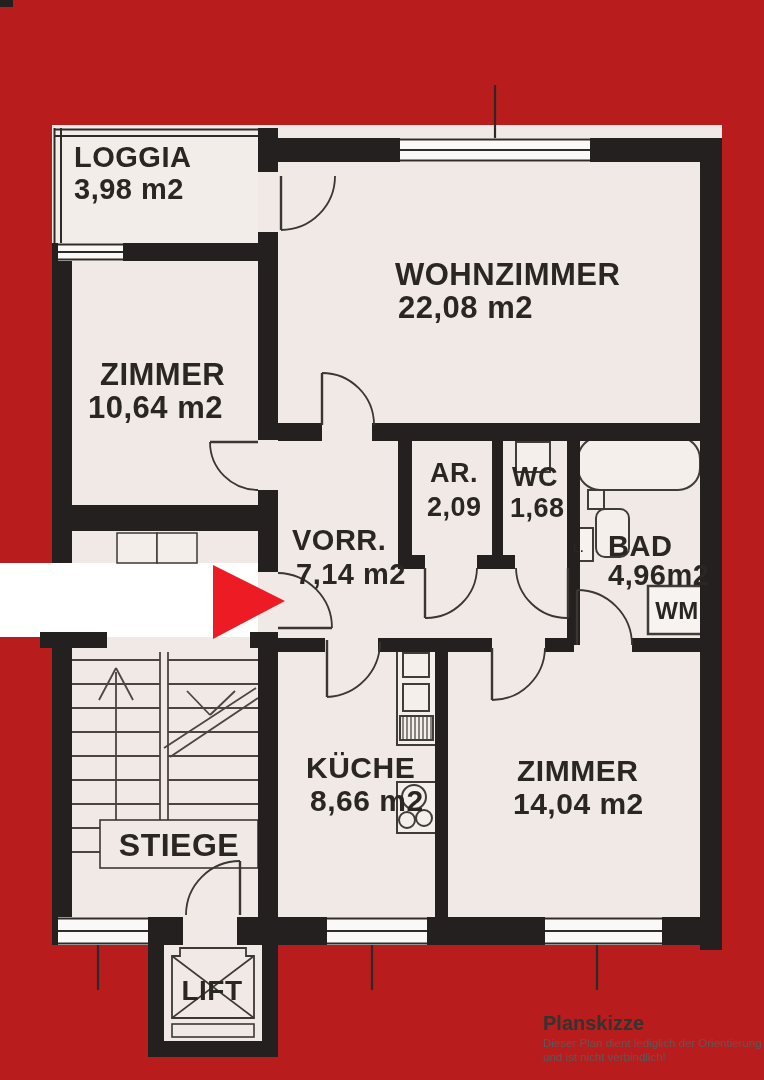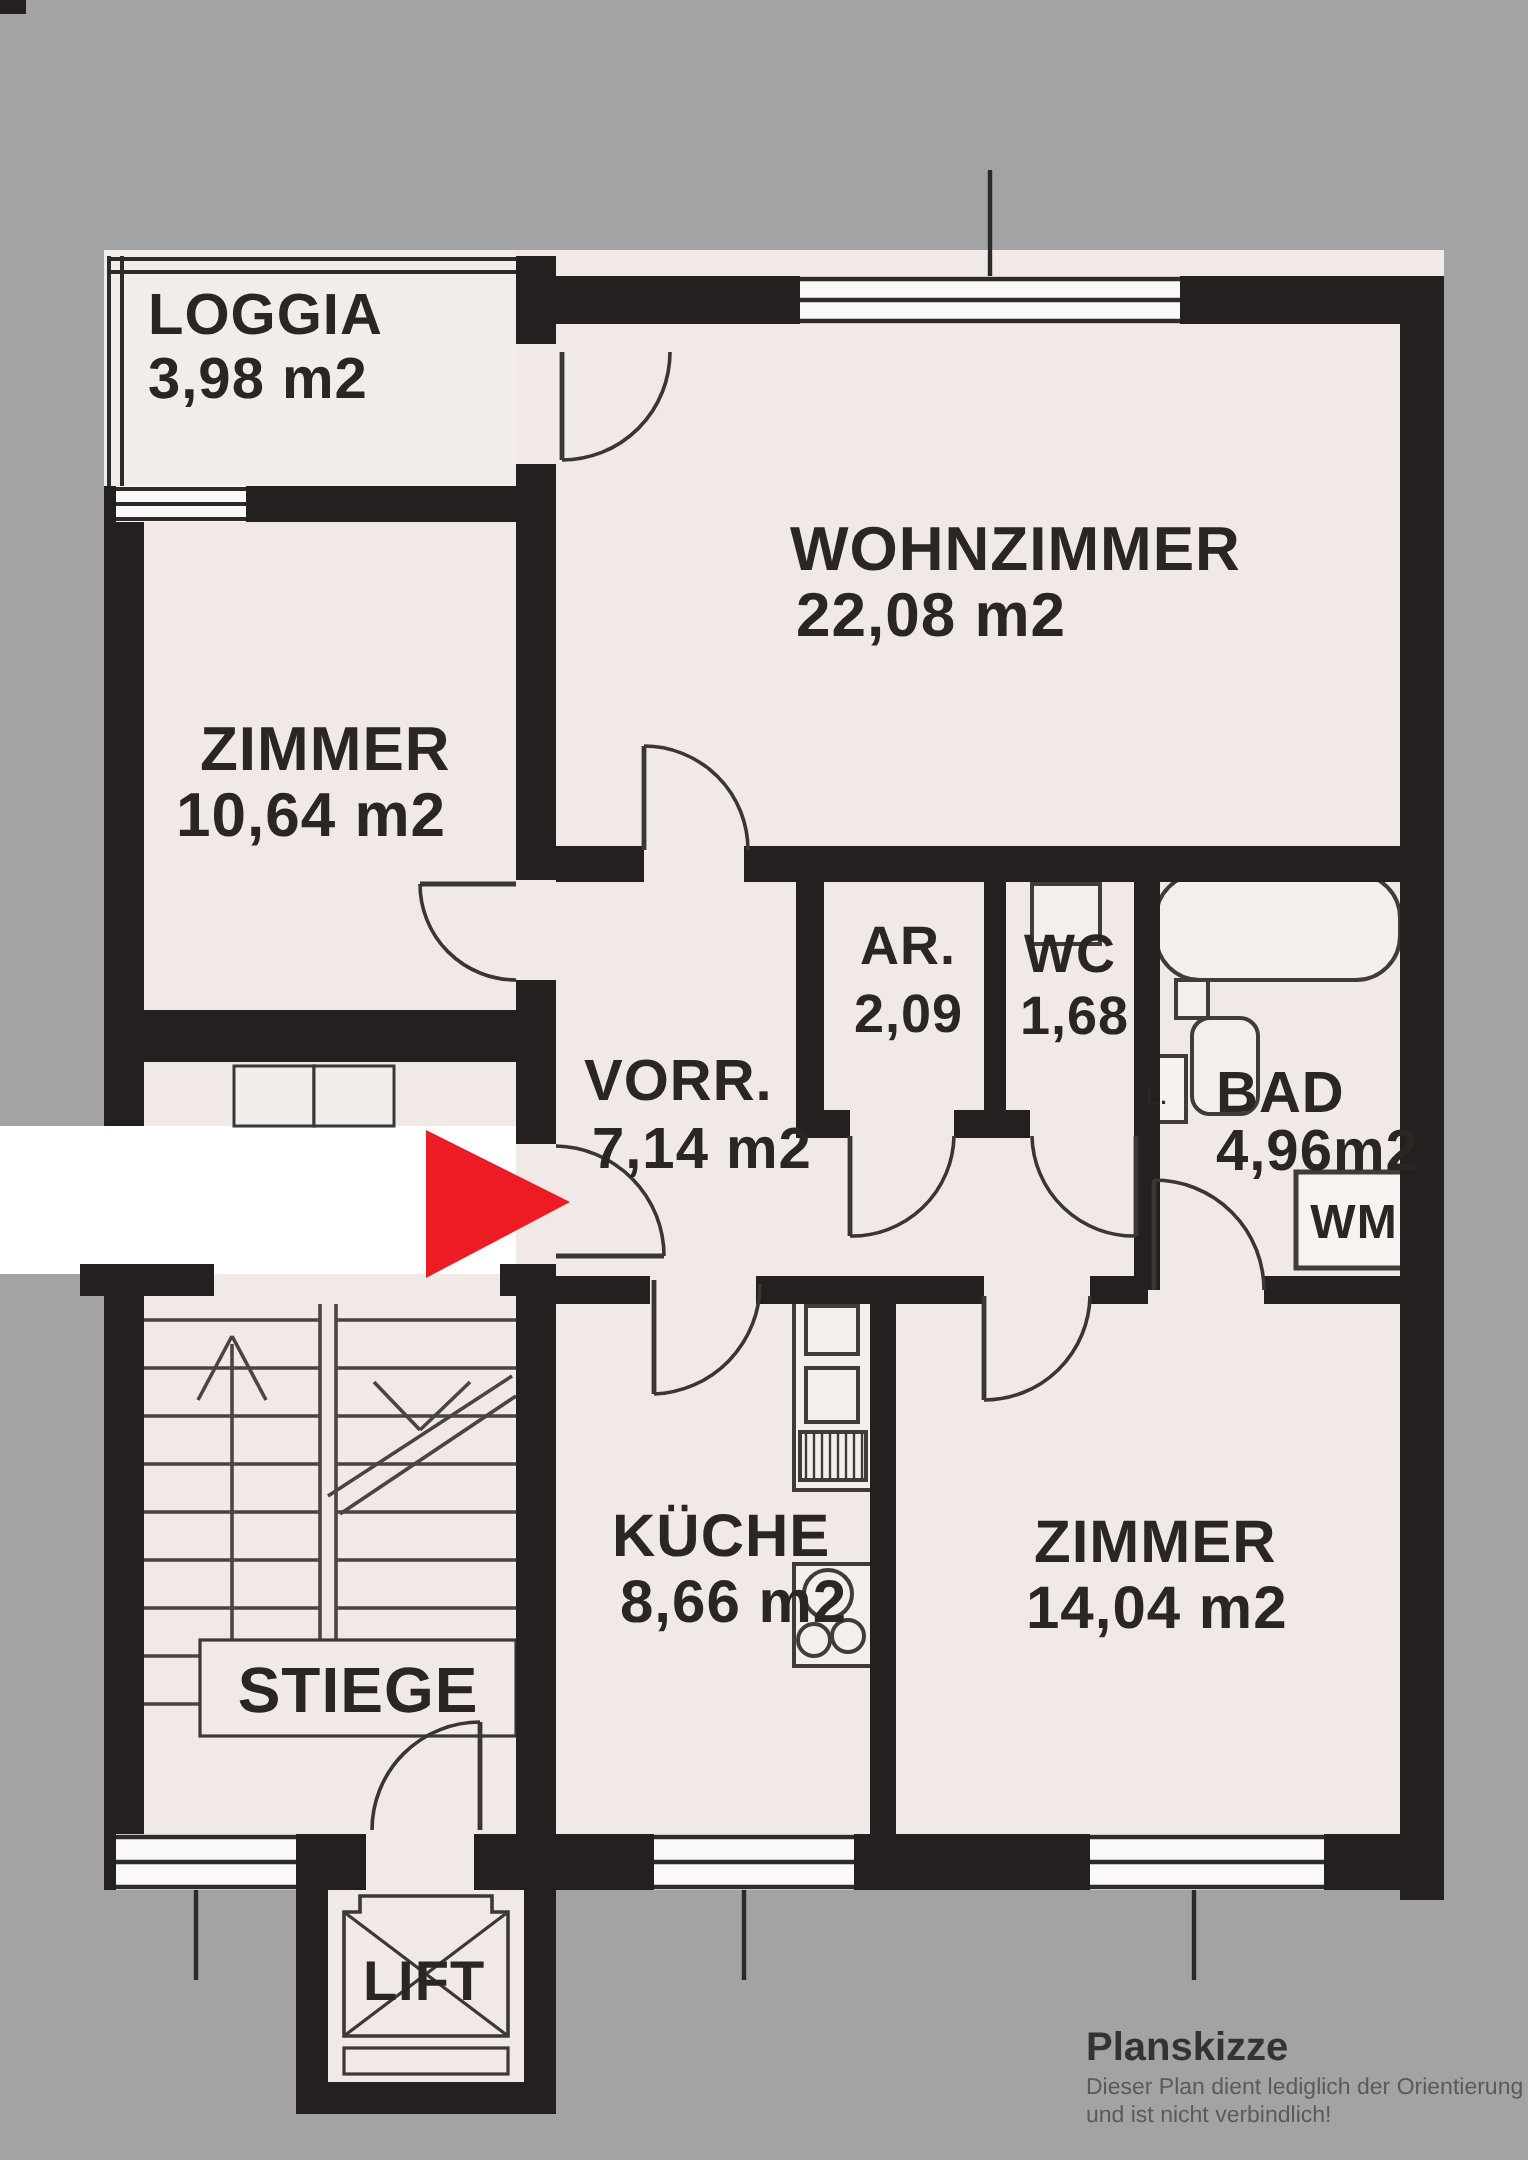--- a/index.html
+++ b/index.html
@@ -1,16 +1,16 @@
 <!DOCTYPE html>
 <html><head>
 <meta charset="utf-8">
 <style>
   html,body{margin:0;padding:0;background:#ffffff;}
-  .page{position:relative;width:764px;height:1080px;background:#a3a3a3;overflow:hidden;
+  .page{position:relative;width:764px;height:1080px;background:#b91c1c;overflow:hidden;
         font-family:"Liberation Sans",sans-serif;}
   svg{position:absolute;left:0;top:0;}
   .lbl{font-family:"Liberation Sans",sans-serif;font-weight:bold;fill:#2a2622;letter-spacing:0.5px;}
   .foot-h{font-family:"Liberation Sans",sans-serif;font-weight:bold;fill:#333333;}
   .foot-t{font-family:"Liberation Sans",sans-serif;fill:#5a5a5a;}
 </style>
 </head>
 <body>
 
 <div class="page">

